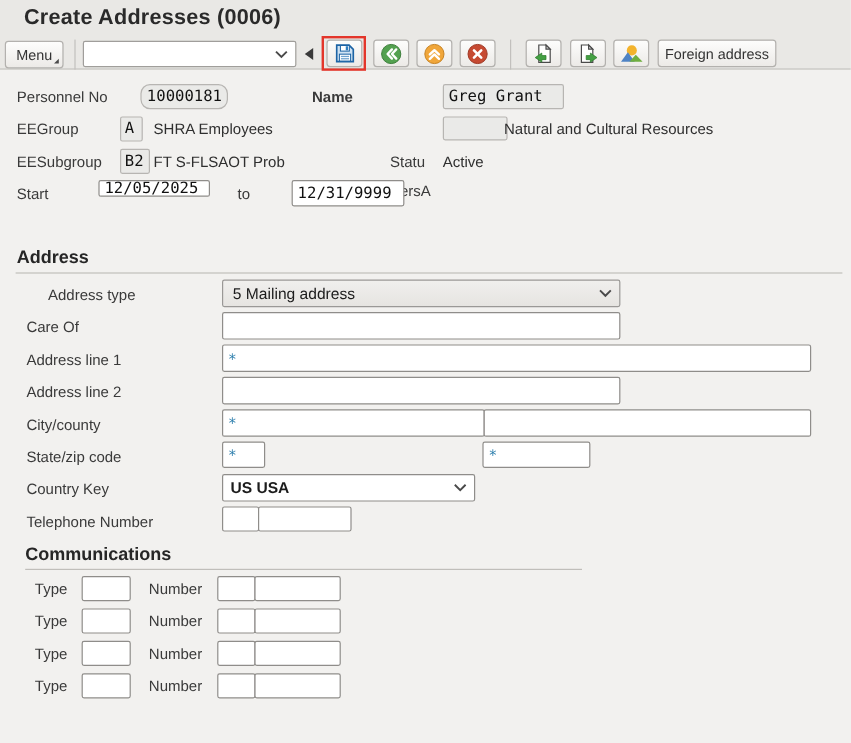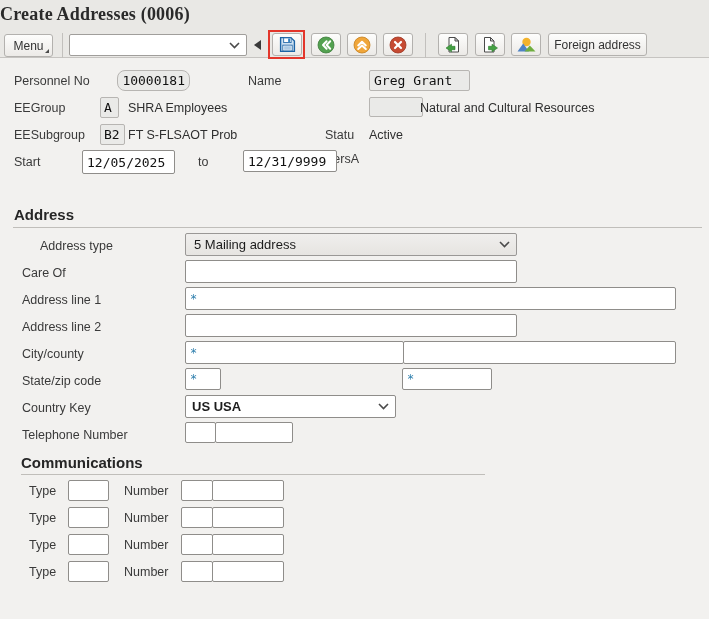--- a/index.html
+++ b/index.html
@@ -5,21 +5,21 @@
   html,body{margin:0;padding:0;}
   body{
     width:709px;height:619px;position:relative;overflow:hidden;
     background:#f2f1ef;
     font-family:"Liberation Sans",sans-serif;
     -webkit-font-smoothing:antialiased;
   }
   .abs{position:absolute;box-sizing:border-box;}
   
   .topstrip{left:0;top:0;width:709px;height:58px;background:#e9e8e5;border-bottom:1px solid #c6c4c1;}
-  .page-title{left:0;top:4px;font-size:18px;font-weight:bold;color:#2a2a2a;letter-spacing:.2px;font-family:Liberation Serif, serif;}
+  .page-title{left:20px;top:4px;font-size:18px;font-weight:bold;color:#2a2a2a;letter-spacing:.2px;}
   
   .btn{
     display:flex;align-items:center;justify-content:center;
     background:linear-gradient(#fdfdfc,#eceae7);
     border:1px solid #b3b1ae;border-radius:3px;
     font-size:12px;color:#333;cursor:default;
   }
   .sep{width:1px;background:#c2c0bd;}
   .menu-fold{position:absolute;right:3px;bottom:3px;width:0;height:0;
     border-left:4px solid transparent;border-bottom:4px solid #4a4a4a;}
@@ -131,38 +131,38 @@
     <path d="M7.5 14.5 L12.8 8.6 L18.5 14.5 Z" fill="#6fae3f"></path>
   </svg>
 </div>
 
 <div class="abs btn" style="left:548px;top:33px;width:99px;height:23px;">
   <span>Foreign address</span>
 </div>
 
 <div class="abs lbl" style="left:14px;top:74px;">Personnel No</div>
 <input class="ro num" style="left: 117px; top: 70px; width: 73px; height: 21px;" readonly="" value="10000181">
-<div class="abs lbl" style="left:248px;top:74px;">Name</div>
+<div class="abs lbl" style="left:260px;top:74px;font-weight:bold;">Name</div>
 <input class="ro" style="left: 369px; top: 70px; width: 101px; height: 21px;" readonly="" value="Greg Grant">
 
 <div class="abs lbl" style="left:14px;top:101px;">EEGroup</div>
 <input class="ro" style="left: 100px; top: 97px; width: 19px; height: 21px; padding: 0px 3px;" readonly="" value="A">
 <div class="abs txt" style="left:128px;top:101px;">SHRA Employees</div>
 <div class="abs lbl" style="left:325px;top:113px;margin-top:39px;">PersA</div>
 <input class="ro" style="left: 369px; top: 97px; width: 44px; height: 20px; padding-left: 48px;" readonly="" value="4601">
 <div class="abs txt" style="left:420px;top:101px;">Natural and Cultural Resources</div>
 
 <div class="abs lbl" style="left:14px;top:128px;">EESubgroup</div>
 <input class="ro" style="left: 100px; top: 124px; width: 25px; height: 21px; padding: 0px 3px;" readonly="" value="B2">
 <div class="abs txt" style="left:128px;top:128px;">FT S-FLSAOT Prob</div>
 <div class="abs lbl" style="left:325px;top:128px;">Statu</div>
 <div class="abs txt" style="left:369px;top:128px;">Active</div>
 
 <div class="abs lbl" style="left:14px;top:155px;">Start</div>
-<input class="rw" style="left: 82px; top: 150px; width: 93px; height: 24px;" value="12/05/2025">
+<input class="rw" style="left: 82px; top: 150px; width: 93px; height: 14px;" value="12/05/2025">
 <div class="abs lbl" style="left:198px;top:155px;">to</div>
 <input class="rw" style="left: 243px; top: 150px; width: 94px; height: 22px;" value="12/31/9999">
 
 <div class="abs section-h" style="left:14px;top:206px;">Address</div>
 <div class="abs hline" style="left:13px;top:227px;width:689px;"></div>
 
 <div class="abs lbl" style="left:22px;top:239px;margin-left:18px;">Address type</div>
 <div class="abs dd gray" style="left:185px;top:233px;width:332px;height:23px;">
   <span>5 Mailing address</span>
   <svg class="icon" width="11" height="7" viewBox="0 0 11 7">

